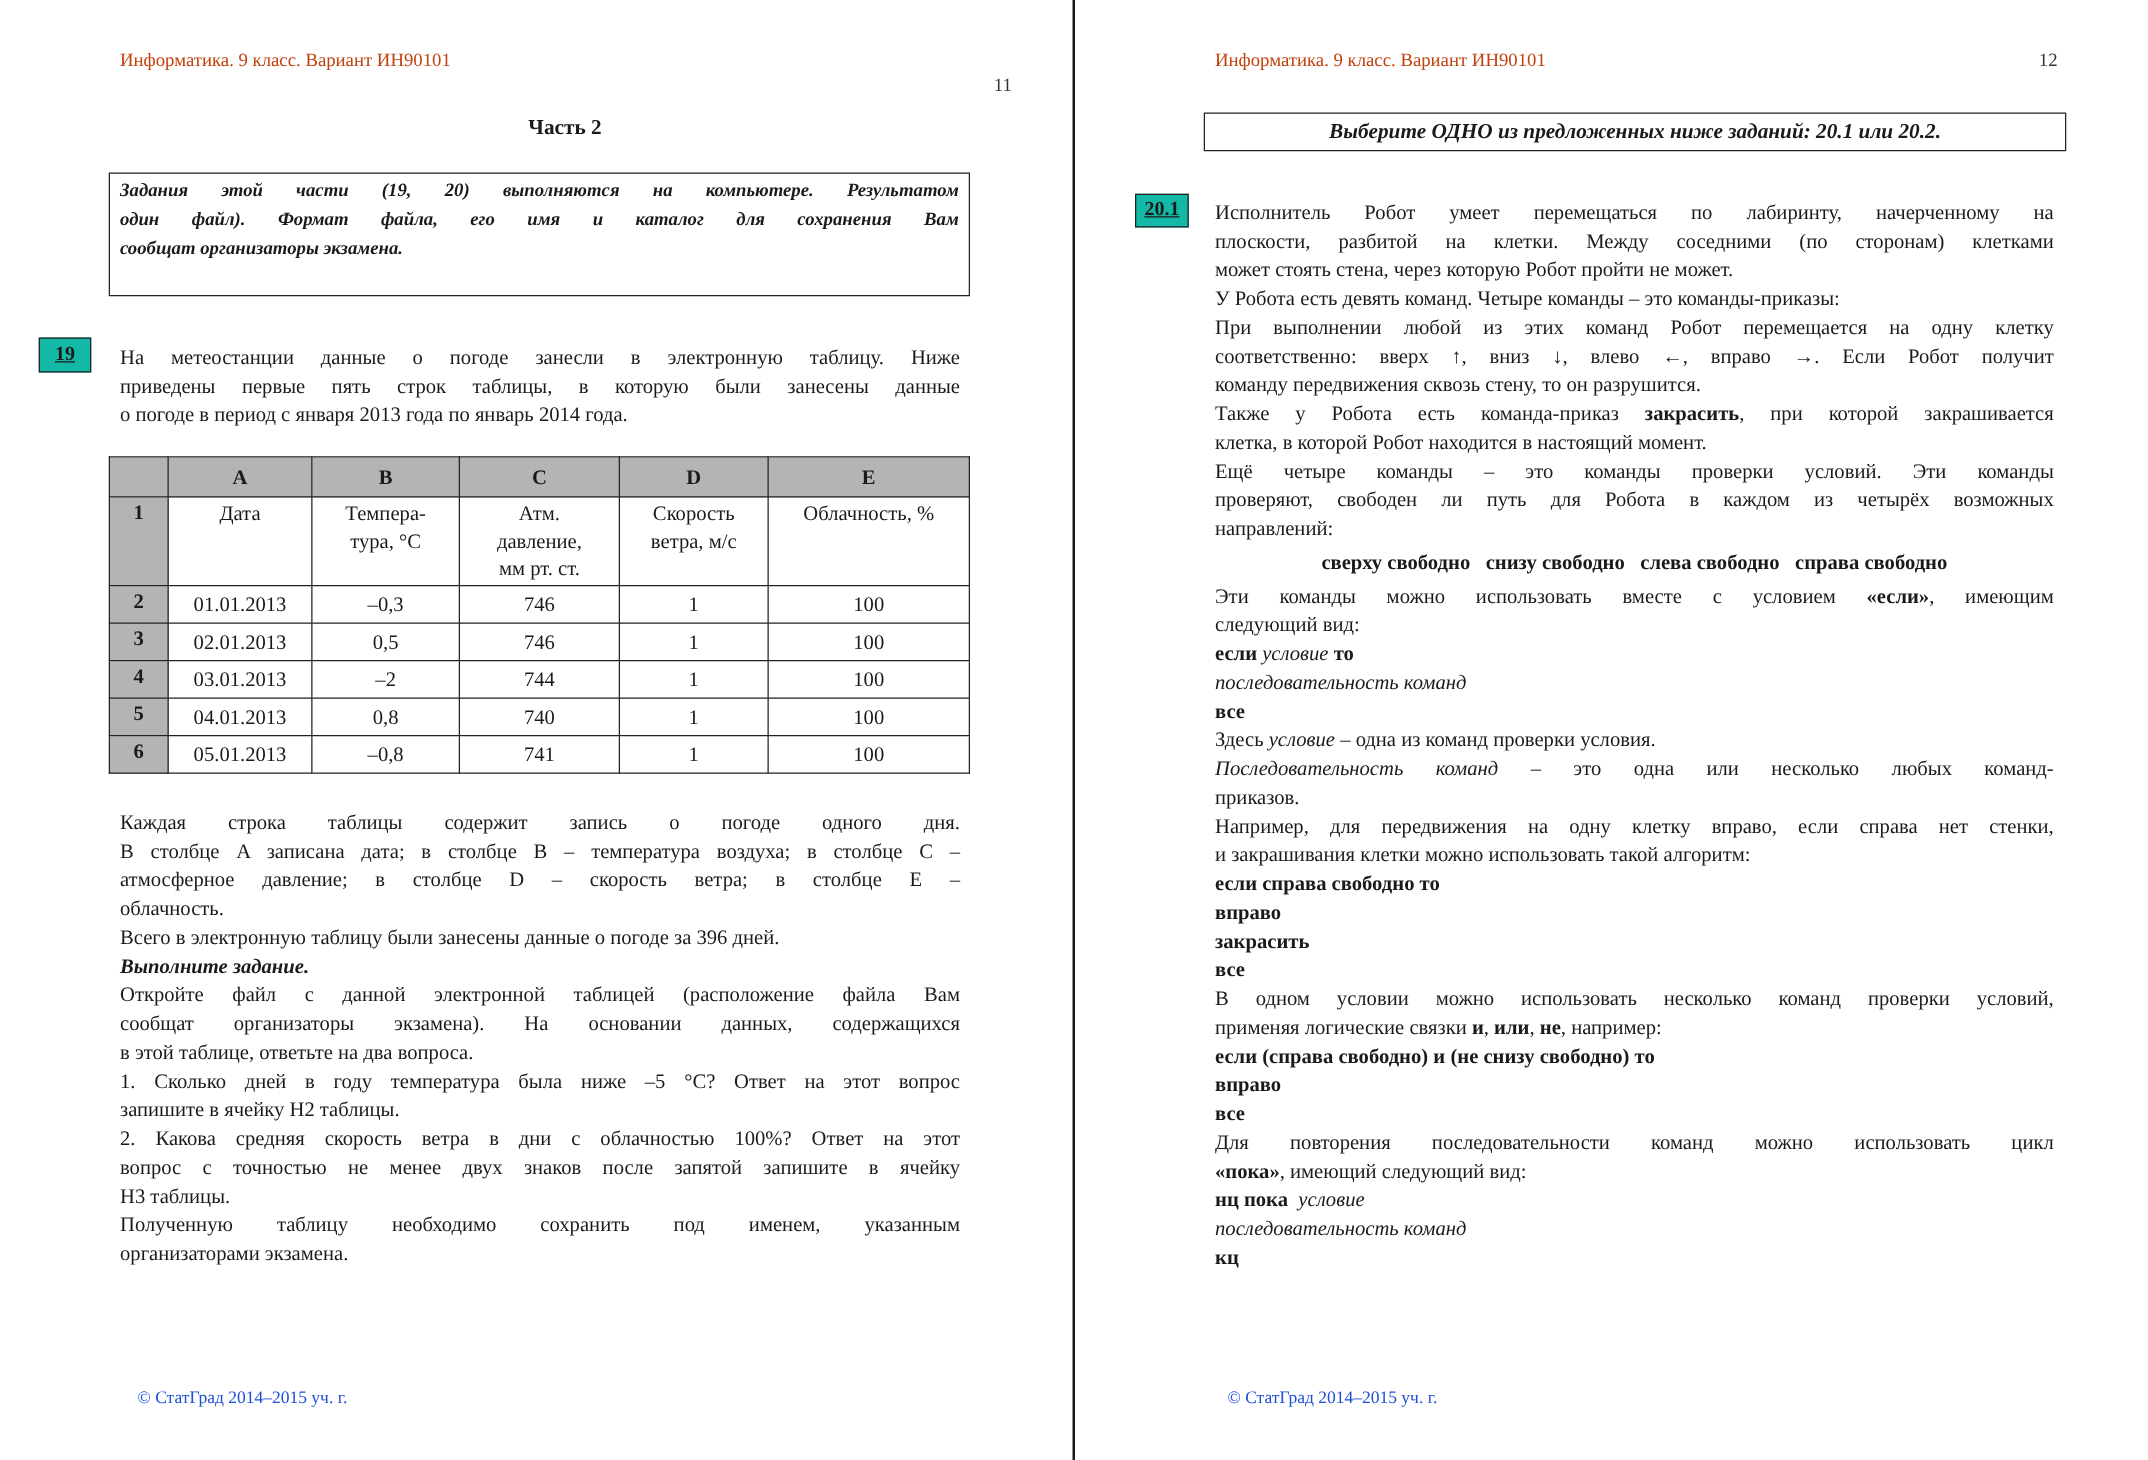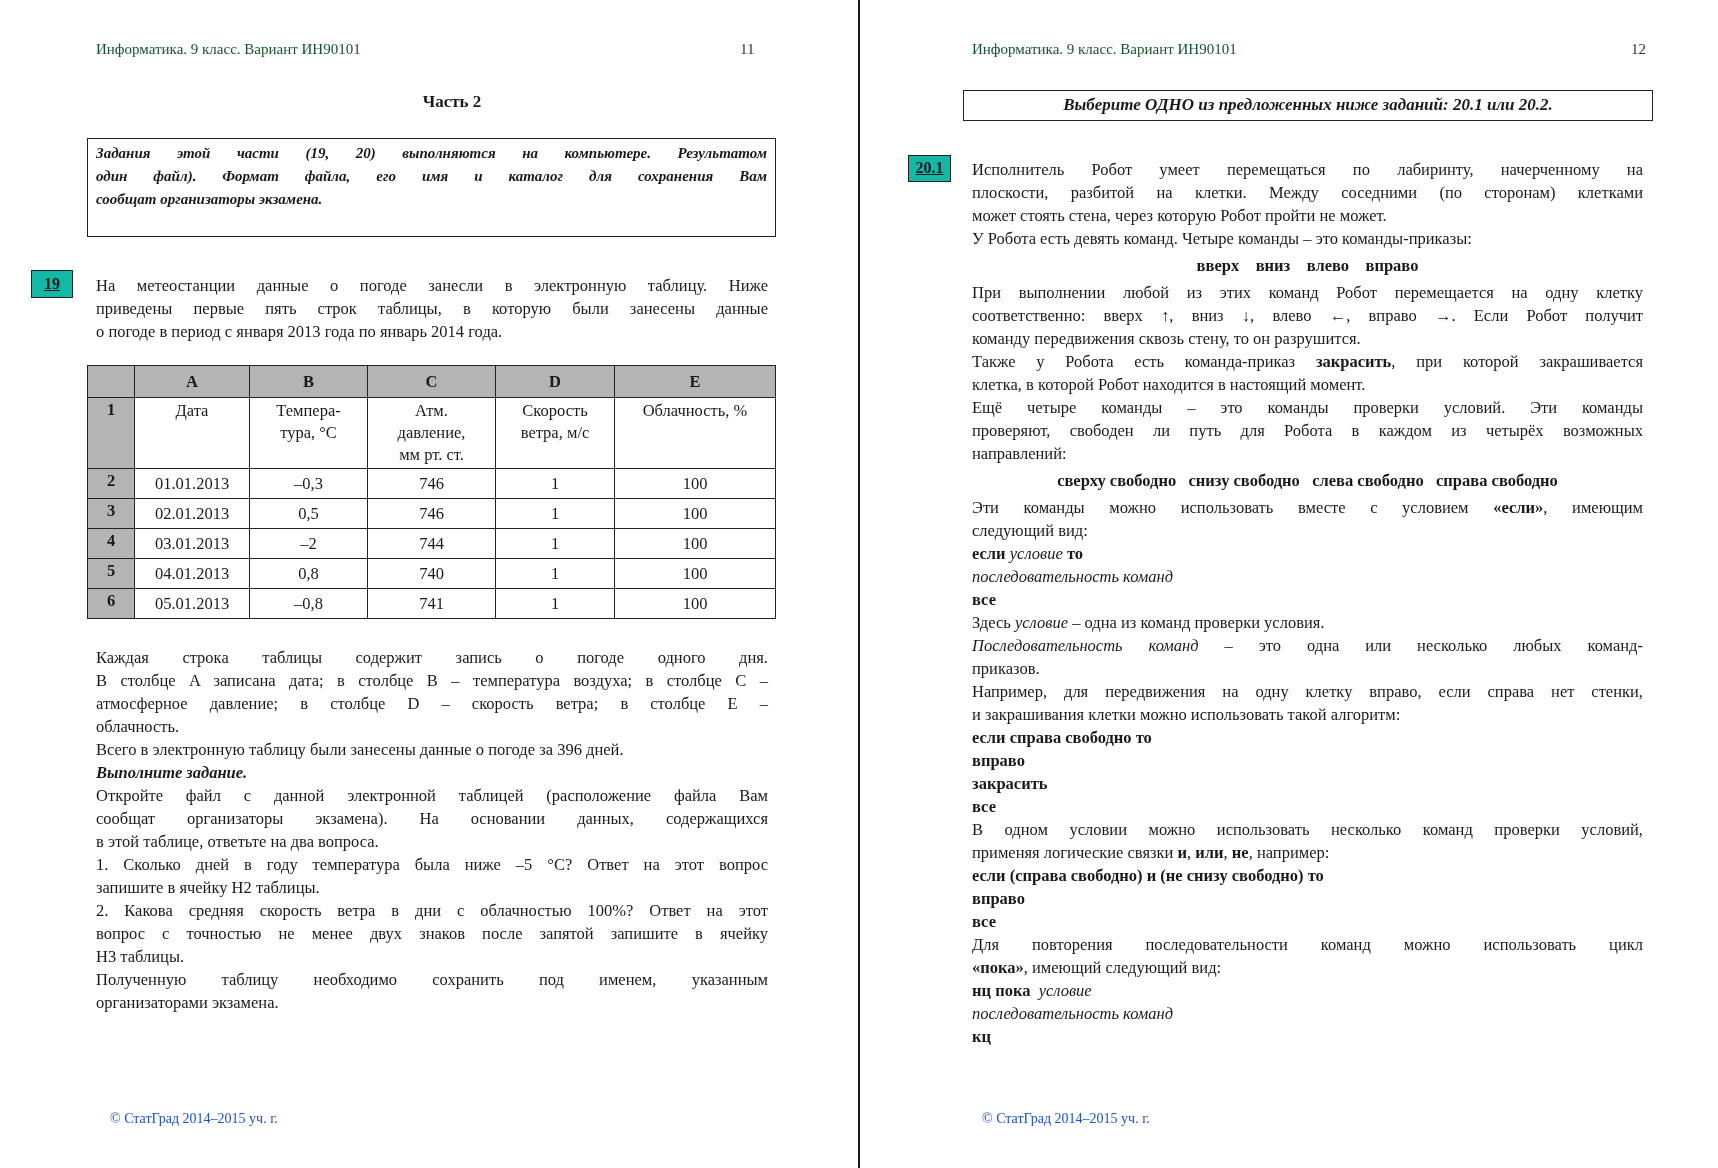--- a/index.html
+++ b/index.html
@@ -2,21 +2,21 @@
 <html><head>
 <meta charset="utf-8">
 <style>
   html, body { margin:0; padding:0; }
   body { width:1718px; height:1168px; background:#ffffff; position:relative; overflow:hidden;
          font-family:"Liberation Serif", serif; color:#1a1a1a; }
   .page { position:absolute; top:0; height:1168px; }
   #page-left { left:0; width:859px; }
   #page-right { left:861px; width:857px; }
   .divider { position:absolute; left:858px; top:0; width:2px; height:1168px; background:#1a1a1a; }
-  .running-head { position:absolute; top:41px; font-size:15px; color:#14532d; }
+  .running-head { position:absolute; top:41px; font-size:15px; color:#c2410c; }
   .page-num { position:absolute; top:41px; font-size:15px; color:#333; }
   .footer { position:absolute; top:1111px; font-size:14px; color:#1d4ed8; }
   .part-title { position:absolute; top:92px; left:0; width:904px; text-align:center; font-weight:bold; font-size:17px; }
   .boxed-note { position:absolute; border:1.5px solid #222; font-weight:bold; font-style:italic; font-size:15px;
                 line-height:23px; text-align:justify; box-sizing:border-box; }
   .boxed-note span { display:block; }
   .qnum { position:absolute; border:1.5px solid #222; font-weight:bold; font-size:16px; text-align:center; box-sizing:border-box; background:#14b8a6;text-decoration:underline; }
   .para { position:absolute; font-size:16.5px; line-height:23px; text-align:justify; }
   .para p { margin:0; }
   .just { text-align:justify; text-align-last:justify; }
@@ -30,21 +30,21 @@
   table.sheet th.rowhead { background:#b4b4b4; font-weight:bold; width:38px; }
   table.sheet th.corner { background:#b4b4b4; }
   table.sheet td { height:25px; line-height:22px; vertical-align:middle; }
   table.sheet tr.hdr td { height:66px; vertical-align:top; line-height:22px; }
 </style>
 </head>
 <body>
 
 <div class="page" id="page-left">
   <div class="running-head" style="left:96px;">Информатика. 9 класс. Вариант ИН90101</div>
-  <div class="page-num" style="left:740px;">11</div>
+  <div class="page-num" style="left:795px;margin-top:20px;">11</div>
   <div class="part-title">Часть 2</div>
 
   <div class="boxed-note" style="left:87px; top:138px; width:689px; height:99px; padding:3px 8px;">
     <span class="just">Задания этой части (19, 20) выполняются на компьютере. Результатом</span>
     <span class="just">один файл). Формат файла, его имя и каталог для сохранения Вам</span>
     <span>сообщат организаторы экзамена.</span>
   </div>
 
   <div class="qnum" style="left:31px; top:270px; width:42px; height:28px; line-height:25px;">19</div>
 
@@ -159,21 +159,20 @@
 
   <div class="boxed-note center" style="left:102px; top:90px; width:690px; height:31px; line-height:27px; font-size:17px;">Выберите ОДНО из предложенных ниже заданий: 20.1 или 20.2.</div>
 
   <div class="qnum" style="left:47px; top:155px; width:43px; height:27px; line-height:24px;">20.1</div>
 
   <div class="para" style="left:111px; top:158px; width:671px;">
     <p class="just">Исполнитель Робот умеет перемещаться по лабиринту, начерченному на</p>
     <p class="just">плоскости, разбитой на клетки. Между соседними (по сторонам) клетками</p>
     <p>может стоять стена, через которую Робот пройти не может.</p>
     <p>У Робота есть девять команд. Четыре команды – это команды-приказы:</p>
-    <p class="b center" style="margin:4px 0; white-space:pre;">вверх    вниз    влево    вправо</p>
     <p class="just">При выполнении любой из этих команд Робот перемещается на одну клетку</p>
     <p class="just">соответственно: вверх ↑, вниз ↓, влево ←, вправо →. Если Робот получит</p>
     <p>команду передвижения сквозь стену, то он разрушится.</p>
     <p class="just"><span>Также у Робота есть команда-приказ </span><span class="b">закрасить</span><span>, при которой закрашивается</span></p>
     <p>клетка, в которой Робот находится в настоящий момент.</p>
     <p class="just">Ещё четыре команды – это команды проверки условий. Эти команды</p>
     <p class="just">проверяют, свободен ли путь для Робота в каждом из четырёх возможных</p>
     <p>направлений:</p>
     <p class="b center" style="margin:4px 0; white-space:pre;">сверху свободно   снизу свободно   слева свободно   справа свободно</p>
     <p class="just"><span>Эти команды можно использовать вместе с условием </span><span class="b">«если»</span><span>, имеющим</span></p>

